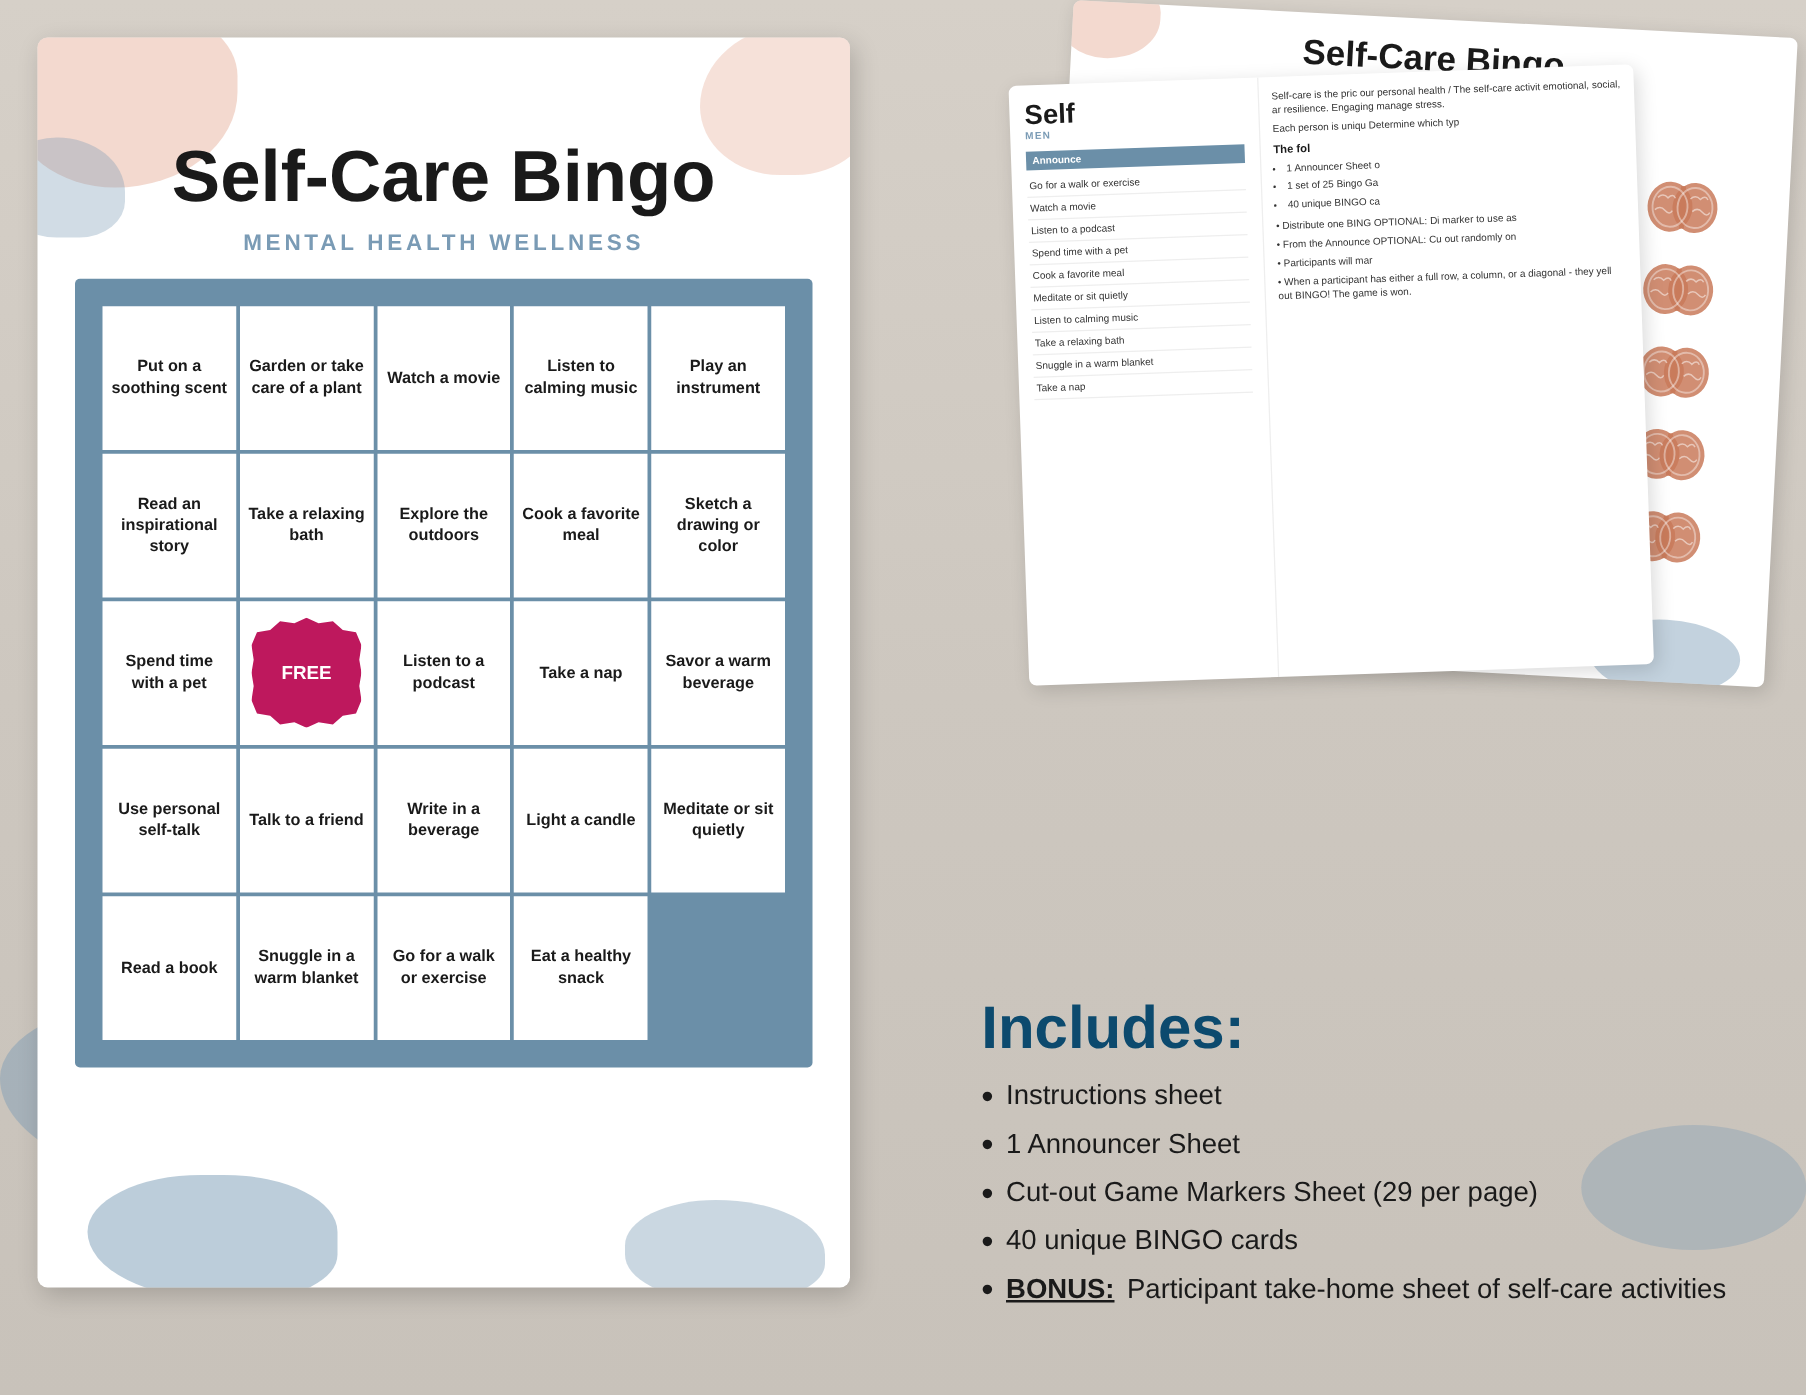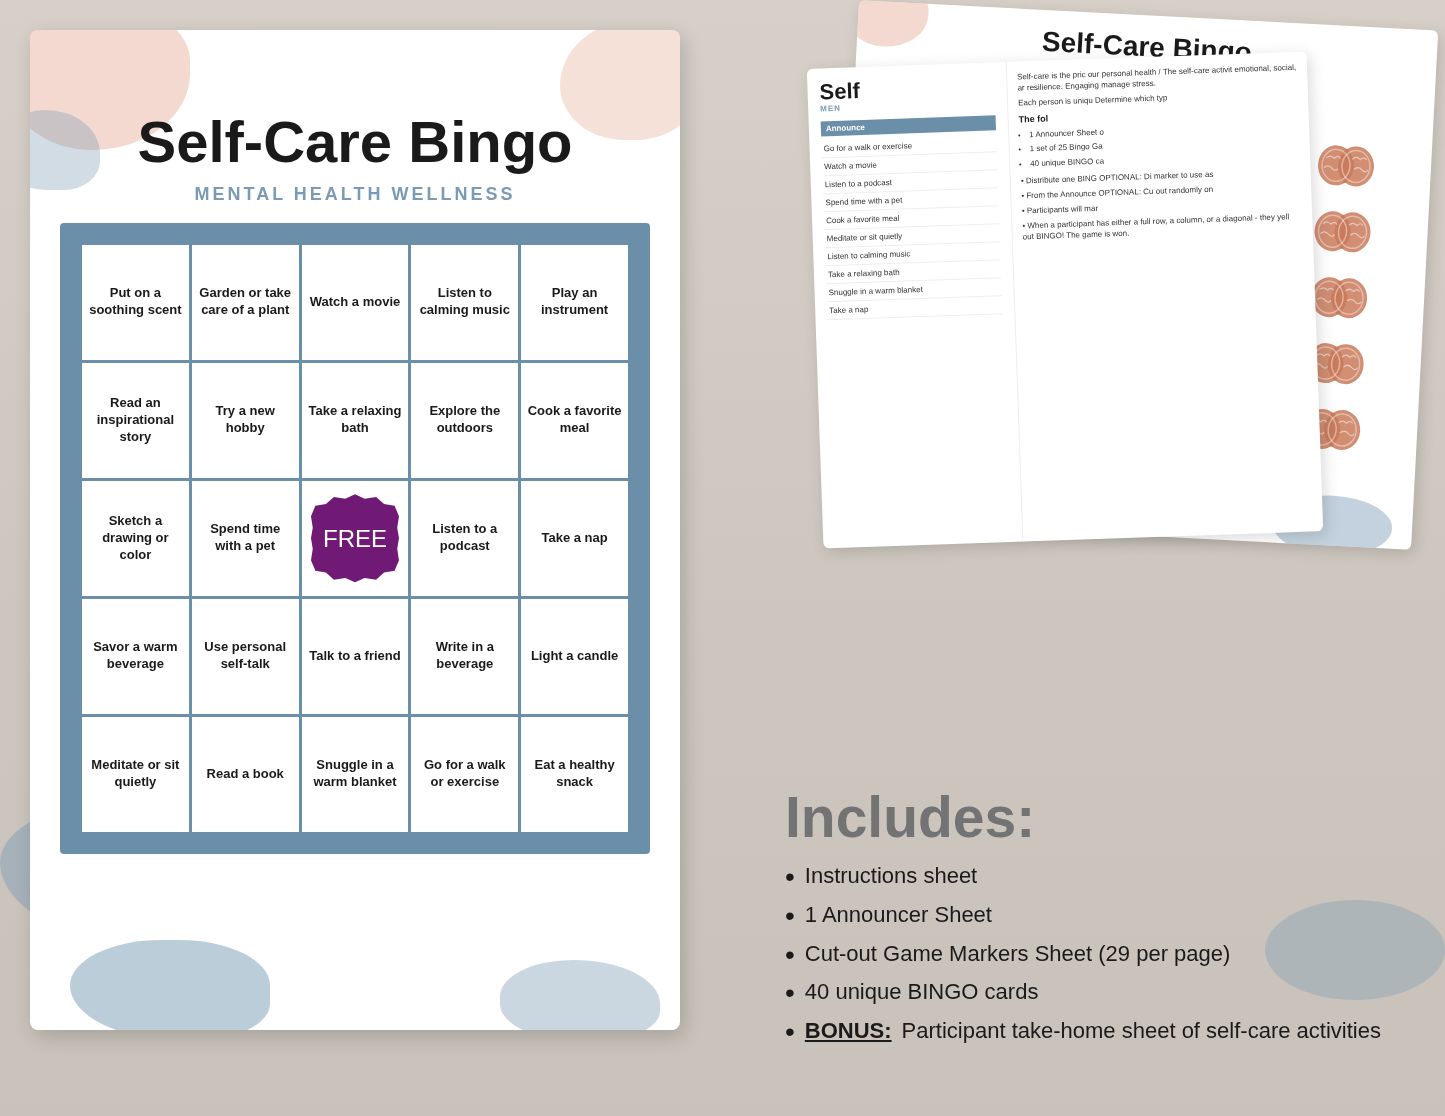--- a/index.html
+++ b/index.html
@@ -138,24 +138,24 @@
       position: relative;
     }
 
     .bingo-cell.free-cell {
       background: white;
     }
 
     .free-stamp {
       width: 88px;
       height: 88px;
-      background: #701a75;
+      background: #be185d;
       color: white;
-      font-size: 24px;
-      font-weight: 400;
+      font-size: 15px;
+      font-weight: 700;
       display: flex;
       align-items: center;
       justify-content: center;
       clip-path: polygon(50% 0%, 61% 5%, 74% 3%, 83% 11%, 95% 13%, 100% 25%, 98% 38%, 100% 50%, 98% 62%, 100% 75%, 95% 87%, 83% 89%, 74% 97%, 61% 95%, 50% 100%, 39% 95%, 26% 97%, 17% 89%, 5% 87%, 0% 75%, 2% 62%, 0% 50%, 2% 38%, 0% 25%, 5% 13%, 17% 11%, 26% 3%, 39% 5%);
     }
 
     
     .right-card-back {
       position: absolute;
       right: 20px;
@@ -331,23 +331,23 @@
 
     
     .includes-section {
       position: absolute;
       right: 40px;
       bottom: 60px;
       width: 620px;
     }
 
     .includes-title {
-      font-size: 57px;
+      font-size: 48px;
       font-weight: 900;
-      color: #737373;
+      color: #0c4a6e;
       margin-bottom: 12px;
     }
 
     .includes-list {
       list-style: none;
       padding: 0;
       text-align: center;
     }
 
     .includes-list li {
@@ -429,21 +429,20 @@
   <p class="subtitle">MENTAL HEALTH WELLNESS</p>
 
   <div class="bingo-grid-container">
     <div class="bingo-grid" id="bingo-grid">
     <div class="bingo-cell">Put on a soothing scent</div>
         <div class="bingo-cell">Garden or take care of a plant</div>
         <div class="bingo-cell">Watch a movie</div>
         <div class="bingo-cell">Listen to calming music</div>
         <div class="bingo-cell">Play an instrument</div>
         <div class="bingo-cell">Read an inspirational story</div>
-        <div class="bingo-cell">Try a new hobby</div>
         <div class="bingo-cell">Take a relaxing bath</div>
         <div class="bingo-cell">Explore the outdoors</div>
         <div class="bingo-cell">Cook a favorite meal</div>
         <div class="bingo-cell">Sketch a drawing or color</div>
         <div class="bingo-cell">Spend time with a pet</div>
         <div class="bingo-cell free-cell">
           <div class="free-stamp">FREE</div>
         </div>
         <div class="bingo-cell">Listen to a podcast</div>
         <div class="bingo-cell">Take a nap</div>

